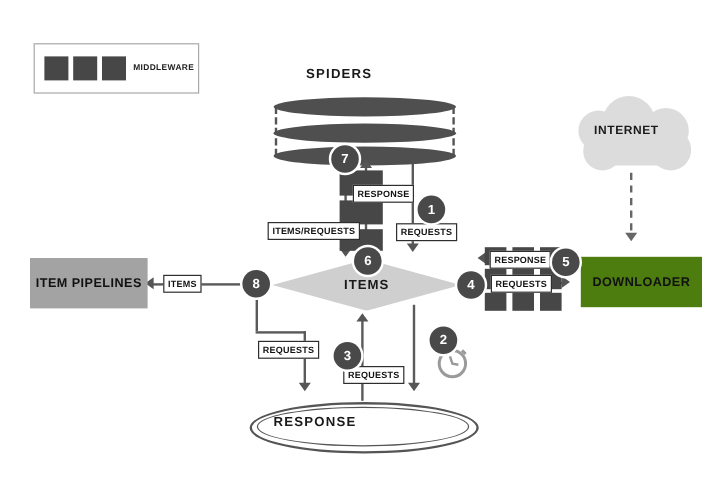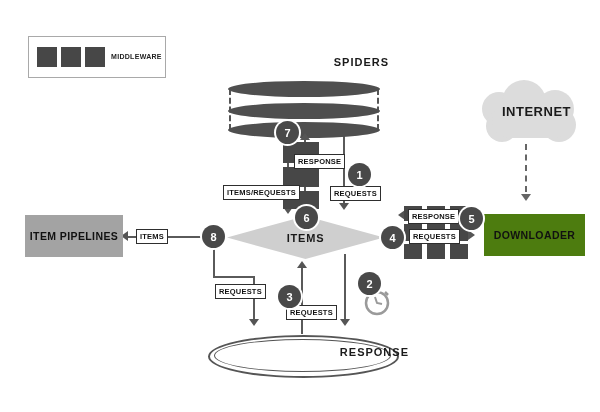--- a/index.html
+++ b/index.html
@@ -24,22 +24,22 @@
         font-weight:bold;font-size:7.5px;line-height:9px;padding:2px 3px;
         letter-spacing:.2px;white-space:nowrap;z-index:5;}
   
   .step{position:absolute;width:23px;height:23px;border-radius:50%;background:#494949;
         color:#fff;font-weight:bold;font-size:11px;display:flex;align-items:center;
         justify-content:center;z-index:6;box-shadow:0 0 0 2px #fff;}
   
   .gbox{position:absolute;background:#a3a3a3;color:#111;font-weight:bold;
         display:flex;align-items:center;justify-content:center;z-index:4;
         letter-spacing:.4px;}
-  .title{position:absolute;color:#1a1a1a;font-weight:bold;text-align:right;
-         letter-spacing:1px;z-index:4;margin-left:34px;}
+  .title{position:absolute;color:#1a1a1a;font-weight:bold;text-align:left;
+         letter-spacing:1px;z-index:4;}
   .ellipse{position:absolute;background:#4f4f4f;border-radius:50%;z-index:2;}
   #engine{position:absolute;left:227px;top:216px;width:157px;height:43px;background:#cfcfcf;
           clip-path:polygon(0% 50%,50% 0%,100% 50%,50% 100%);display:flex;align-items:center;
           justify-content:center;font-weight:bold;font-size:11px;color:#1a1a1a;
           letter-spacing:.8px;z-index:3;}
   .sched{position:absolute;border:2px solid #555;border-radius:50%;background:#fff;z-index:3;}
   .cloudpuff{position:absolute;background:#dcdcdc;border-radius:50%;z-index:1;}
   #legend{position:absolute;left:28px;top:36px;width:136px;height:40px;border:1px solid #a9a9a9;
           background:#fff;z-index:4;}
   .lsq{position:absolute;width:20px;height:20px;background:#474747;top:10px;}
@@ -143,18 +143,18 @@
   <div class="step" style="left:460px;top:207px">5</div>
 
   <div class="gbox" style="left:484px;top:214px;width:101px;height:42px;font-size:10.5px;background:#4d7c0f">DOWNLOADER</div>
 
   <div class="cloudpuff" style="left:482px;top:92px;width:34px;height:34px"></div>
   <div class="cloudpuff" style="left:502px;top:80px;width:44px;height:44px"></div>
   <div class="cloudpuff" style="left:536px;top:90px;width:38px;height:38px"></div>
   <div class="cloudpuff" style="left:542px;top:108px;width:34px;height:34px"></div>
   <div class="cloudpuff" style="left:486px;top:110px;width:32px;height:32px"></div>
   <div class="cloudpuff" style="left:492px;top:102px;width:80px;height:36px;border-radius:18px"></div>
-  <div class="title" style="left:468px;top:104px;width:64px;font-size:13px;letter-spacing:.5px">INTERNET</div>
+  <div class="title" style="left:495px;top:104px;width:64px;font-size:10px;letter-spacing:.5px">INTERNET</div>
   <div class="dashv" style="left:525px;top:144px;height:48px"></div>
   <div class="ah down" style="left:521px;top:194px;border-top-color:#666"></div>
 
 
 </div>
 
 </body></html>

